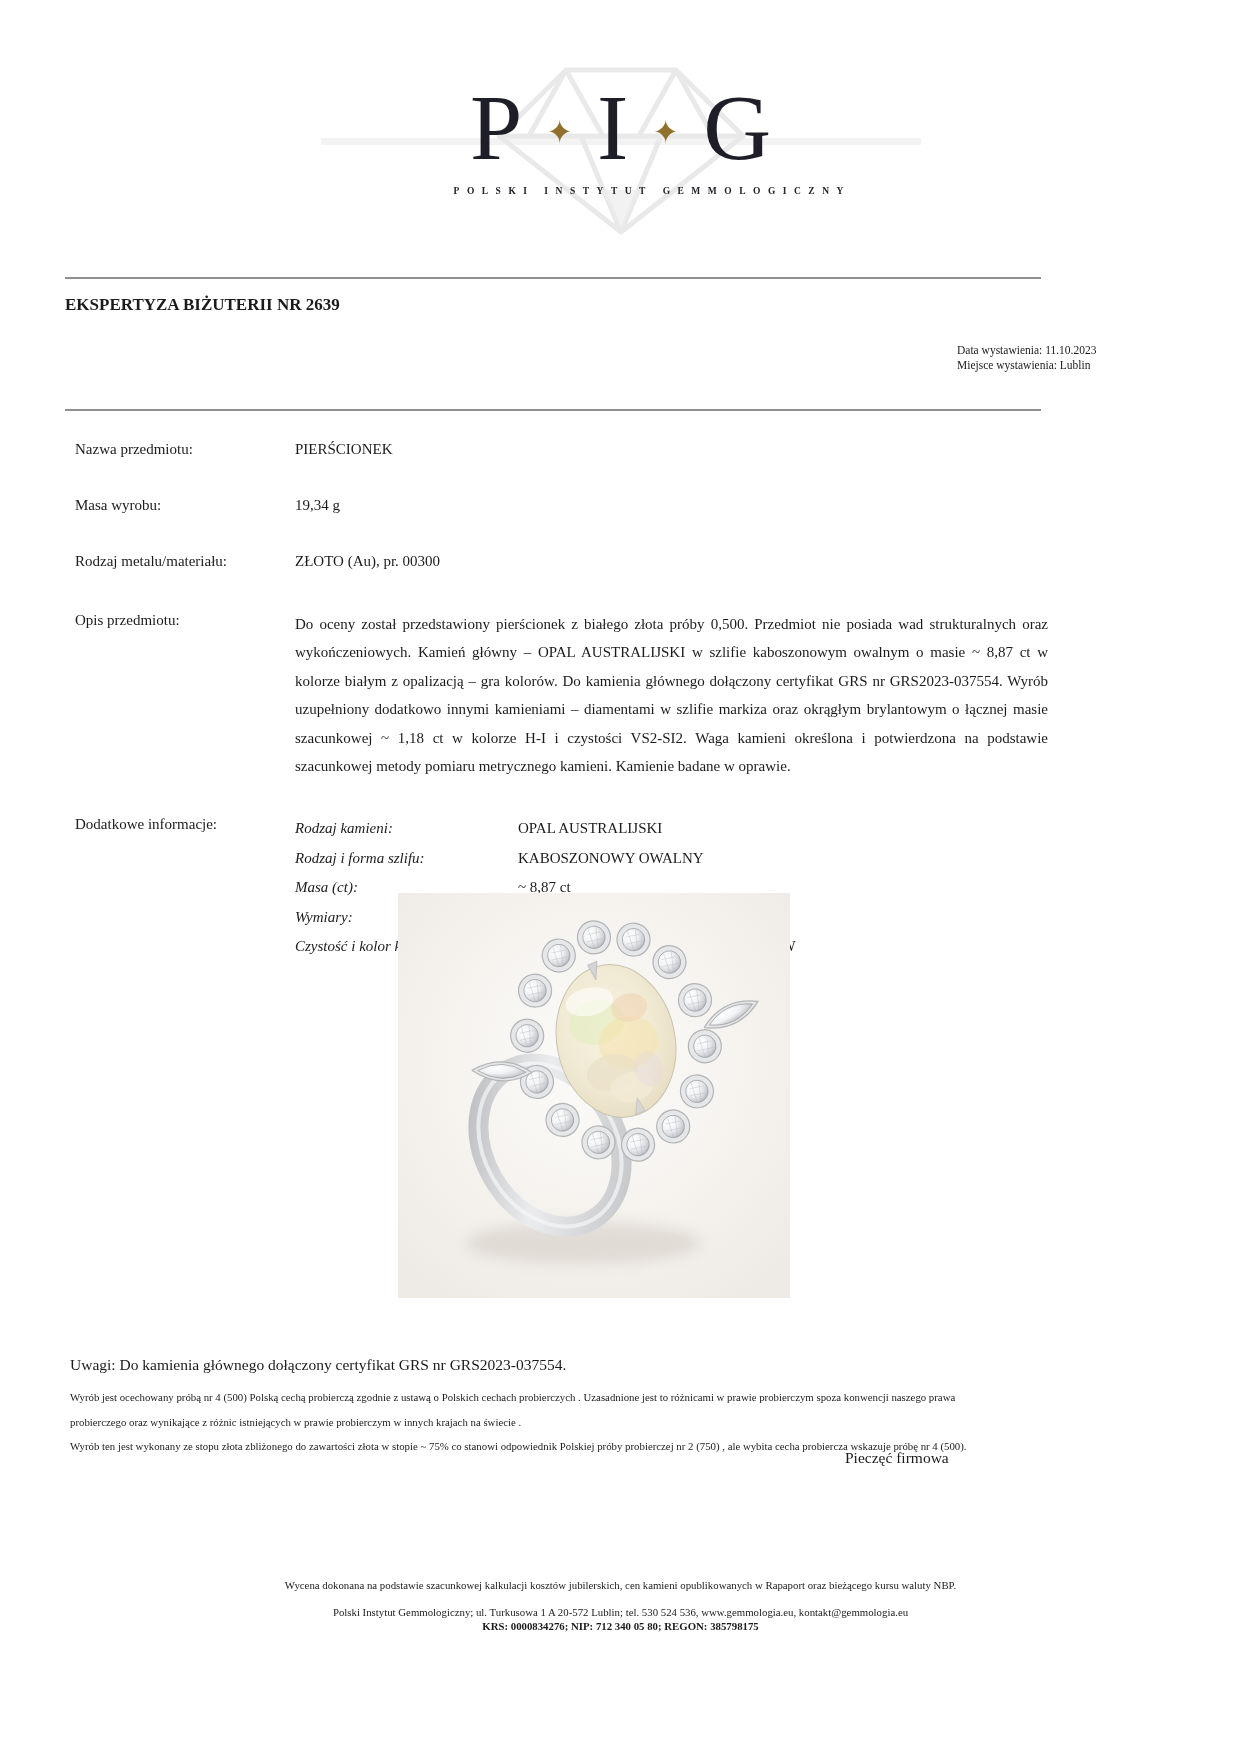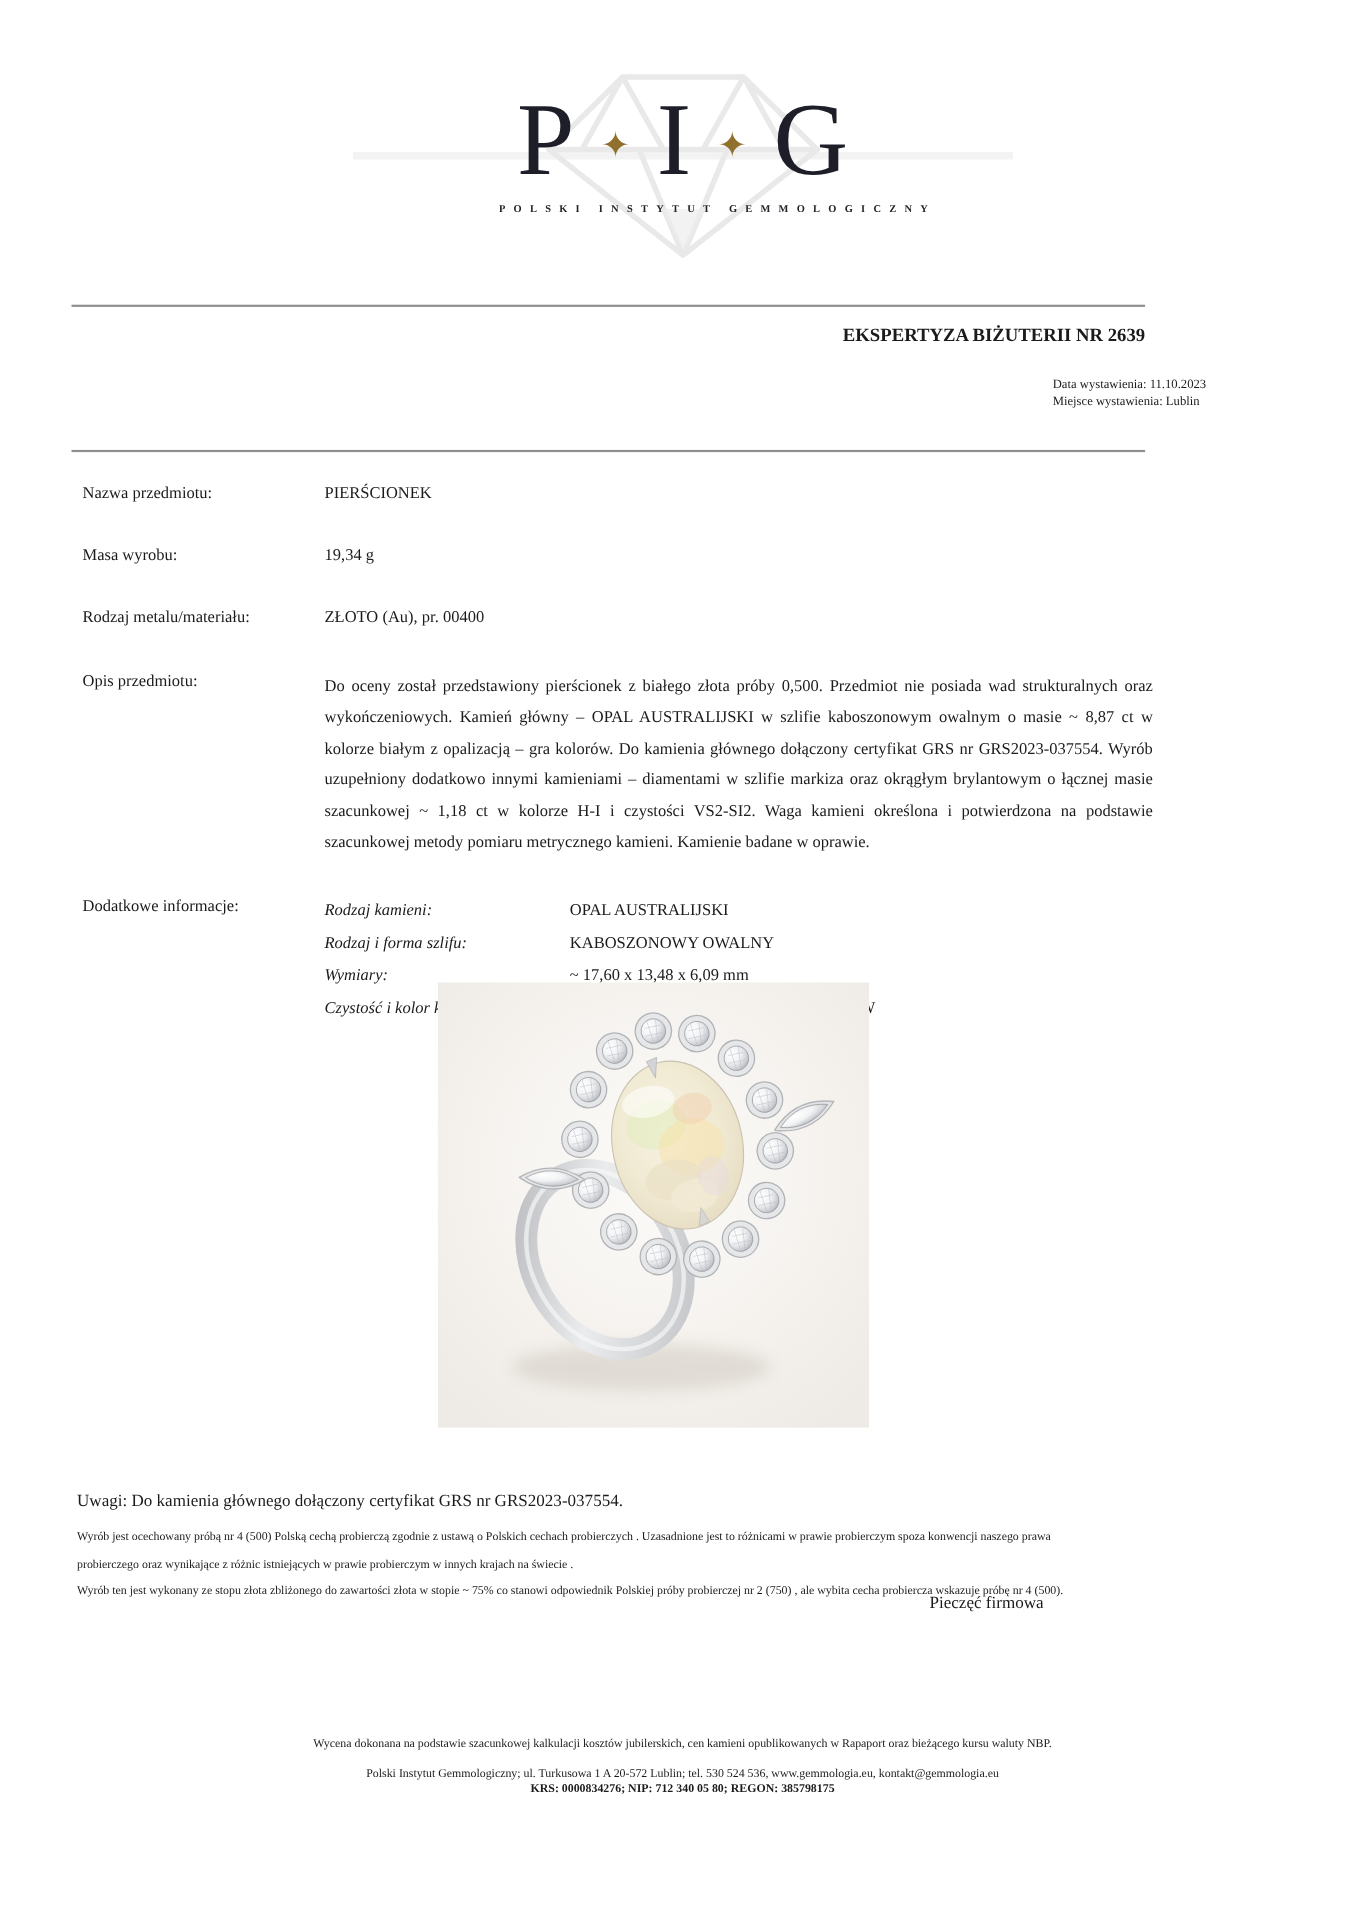--- a/index.html
+++ b/index.html
@@ -15,21 +15,21 @@
   .diamond-svg { position:absolute; left:50%; top:2px; transform:translateX(-50%); }
   .logo-letters { position:absolute; top:22px; left:50%; transform:translateX(-50%);
     display:flex; align-items:center; gap:24px; }
   .logo-letter { font-size:94px; line-height:1; color:#1e1e28; font-weight:400; }
   .logo-star { font-size:32px; color:#91702e; margin-top:10px; }
   .logo-subtitle { position:absolute; top:128px; width:100%; text-align:center;
     font-size:9.5px; font-weight:bold; letter-spacing:7.5px; text-indent:7.5px; color:#23232b;margin-left:28px; }
   
   .rule { position:absolute; left:65px; width:976px; height:2px; background:#8f8f8f; }
   
-  .doc-title { position:absolute; top:295px; left:65px; width:976px; text-align:right;
+  .doc-title { position:absolute; top:295px; left:65px; width:976px; text-align:left;
     font-size:17px; font-weight:bold; }
   .doc-norm { position:absolute; top:317px; left:65px; width:976px; text-align:center;
     font-size:8.8px; font-weight:bold; }
   .date-block { position:absolute; top:343px; left:957px; font-size:11.5px; line-height:14.5px; }
   
   .flabel { position:absolute; left:75px; font-size:15px; }
   .fvalue { position:absolute; left:295px; font-size:15px; }
   .desc-text { position:absolute; top:610px; left:295px; width:753px; font-size:15px;
     line-height:28.4px; text-align:justify; }
   .addl-table { position:absolute; top:814px; left:295px; font-size:15px; line-height:29.6px; }
@@ -94,34 +94,38 @@
     </div>
   </div>
 
   <div class="flabel" style="top:441px;">Nazwa przedmiotu:</div>
   <div class="fvalue" style="top:441px;">PIERŚCIONEK</div>
 
   <div class="flabel" style="top:497px;">Masa wyrobu:</div>
   <div class="fvalue" style="top:497px;">19,34 g</div>
 
   <div class="flabel" style="top:553px;">Rodzaj metalu/materiału:</div>
-  <div class="fvalue" style="top:553px;">ZŁOTO (Au), pr. 00400</div>
+  <div class="fvalue" style="top:553px;">ZŁOTO (Au), pr. 00300</div>
 
   <div class="flabel" style="top:612px;">Opis przedmiotu:</div>
   <div class="desc-text">Do oceny został przedstawiony pierścionek z białego złota próby 0,500. Przedmiot nie posiada wad strukturalnych oraz wykończeniowych. Kamień główny – OPAL AUSTRALIJSKI w szlifie kaboszonowym owalnym o masie ~ 8,87 ct w kolorze białym z opalizacją – gra kolorów. Do kamienia głównego dołączony certyfikat GRS nr GRS2023-037554. Wyrób uzupełniony dodatkowo innymi kamieniami – diamentami w szlifie markiza oraz okrągłym brylantowym o łącznej masie szacunkowej ~ 1,18 ct w kolorze H-I i czystości VS2-SI2. Waga kamieni określona i potwierdzona na podstawie szacunkowej metody pomiaru metrycznego kamieni. Kamienie badane w oprawie.</div>
 
   <div class="flabel" style="top:816px;">Dodatkowe informacje:</div>
   <div class="addl-table">
     <div class="addl-row">
       <div class="k">Rodzaj kamieni:</div>
       <div class="v">OPAL AUSTRALIJSKI</div>
     </div>
     <div class="addl-row">
       <div class="k">Rodzaj i forma szlifu:</div>
       <div class="v">KABOSZONOWY OWALNY</div>
+    </div>
+    <div class="addl-row">
+      <div class="k">Masa (ct):</div>
+      <div class="v">~ 8,87 ct</div>
     </div>
     <div class="addl-row">
       <div class="k">Wymiary:</div>
       <div class="v">~ 17,60 x 13,48 x 6,09 mm</div>
     </div>
     <div class="addl-row">
       <div class="k">Czystość i kolor kamienia:</div>
       <div class="v">BIAŁY Z OPALIZACJĄ – GRA KOLORÓW</div>
     </div>
   </div>

